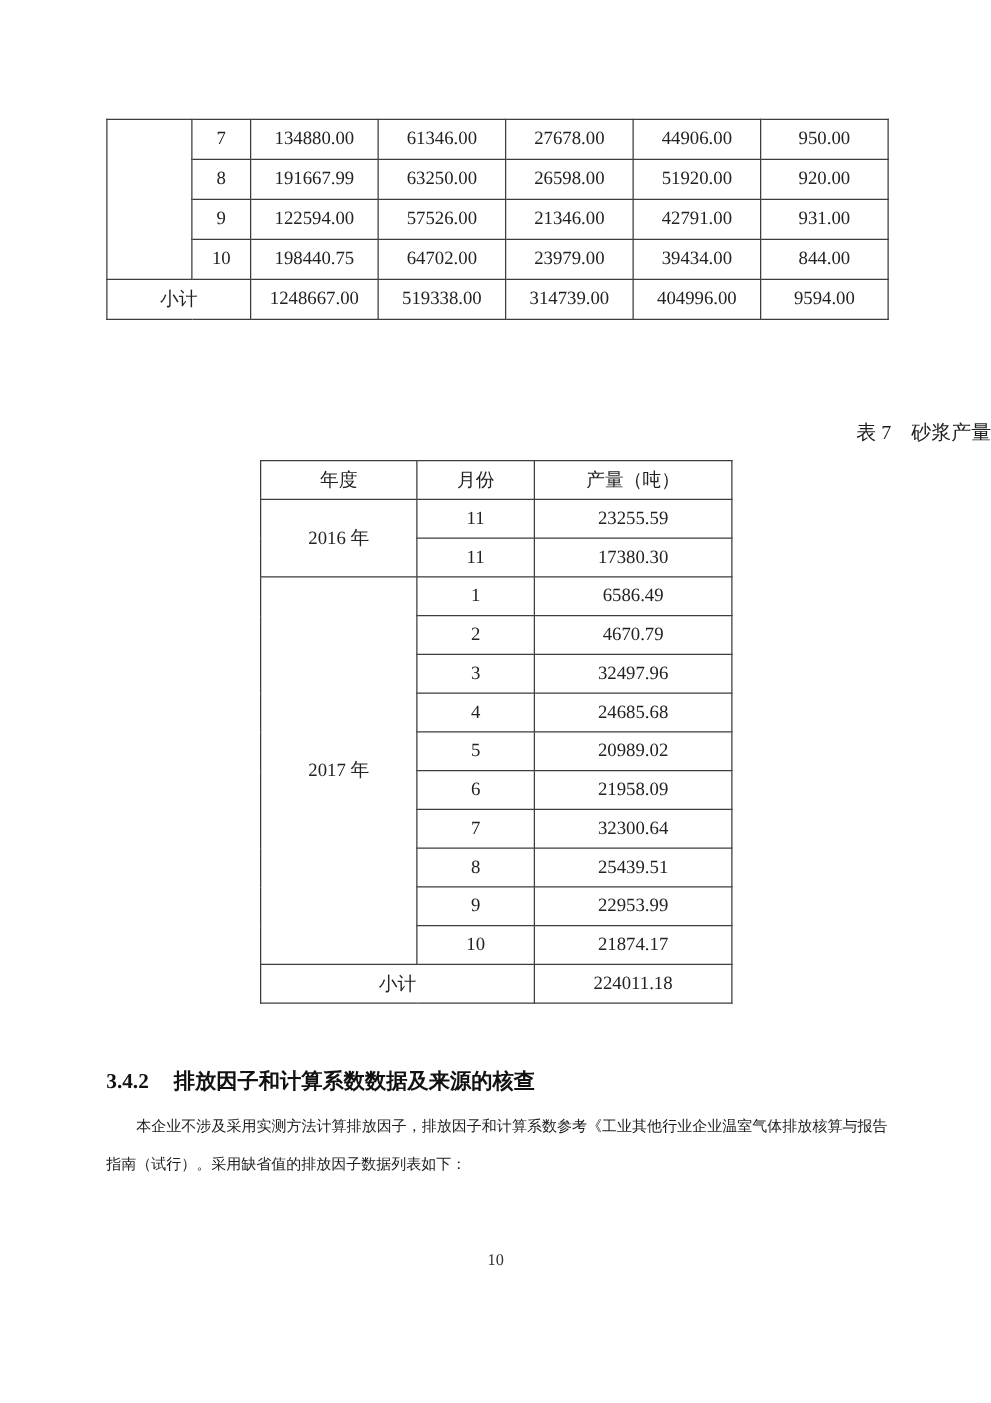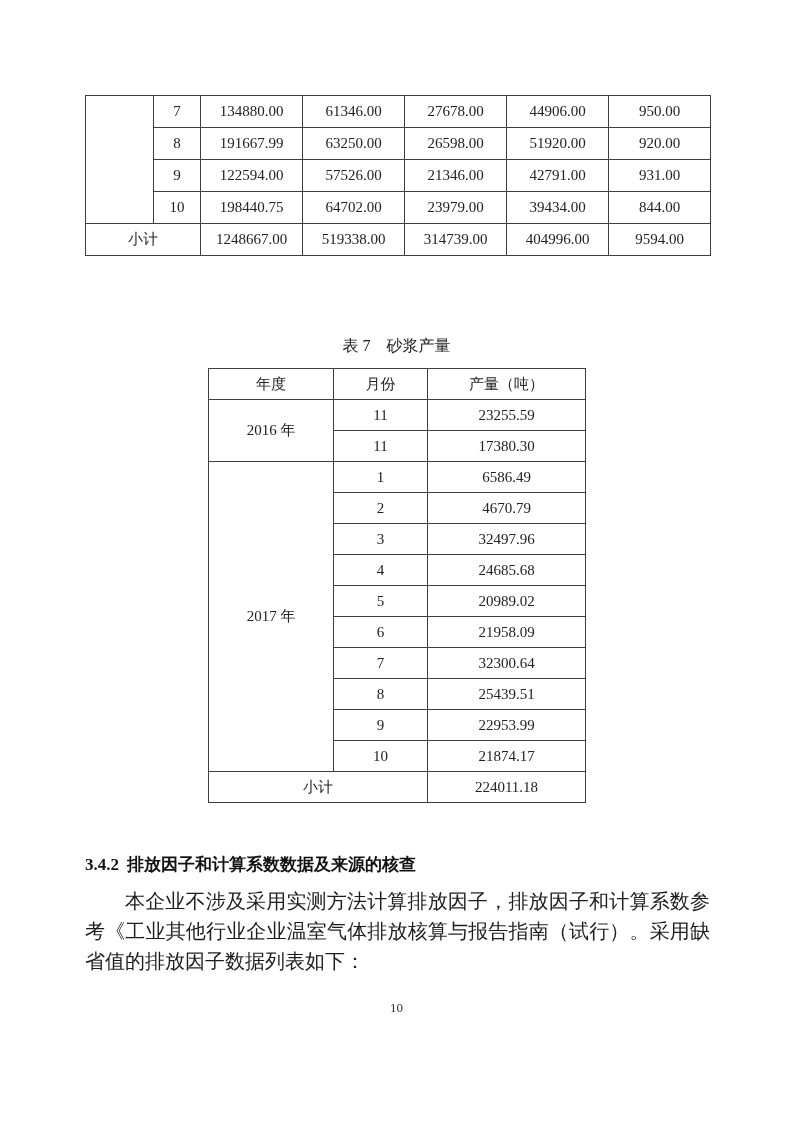--- a/index.html
+++ b/index.html
@@ -21,32 +21,32 @@
   .t-top{left:85px;top:95px;width:625px;}
   .t-top td{height:31px;}
   .t7{left:208px;top:368px;width:377px;}
   .t7 td,.t7 th{height:30px;}
   .para1{
     position:absolute;left:85px;top:292px;width:625px;
     font-size:16px;line-height:24px;text-indent:2em;
   }
   .caption{
     position:absolute;left:0;top:336px;width:793px;
-    text-align:center;font-size:16px;
+    text-align:right;font-size:16px;
   }
   .heading{
     position:absolute;left:85px;top:853px;width:625px;
     font-size:17px;font-weight:bold;
     font-family:"Liberation Sans","DejaVu Sans",sans-serif;
     color:#111;
   }
-  .heading .sec-num{margin-right:8px;font-family:"Liberation Serif","DejaVu Serif",serif;}
+  .heading .sec-num{margin-right:20px;font-family:"Liberation Serif","DejaVu Serif",serif;}
   .para2{
     position:absolute;left:85px;top:886px;width:625px;
-    font-size:20px;line-height:30px;text-indent:2em;
+    font-size:12px;line-height:30px;text-indent:2em;
     text-align:justify;
   }
   .pagenum{
     position:absolute;left:0;top:1000px;width:793px;
     text-align:center;font-size:13px;color:#333;
   }
 </style>
 </head>
 <body>
 

